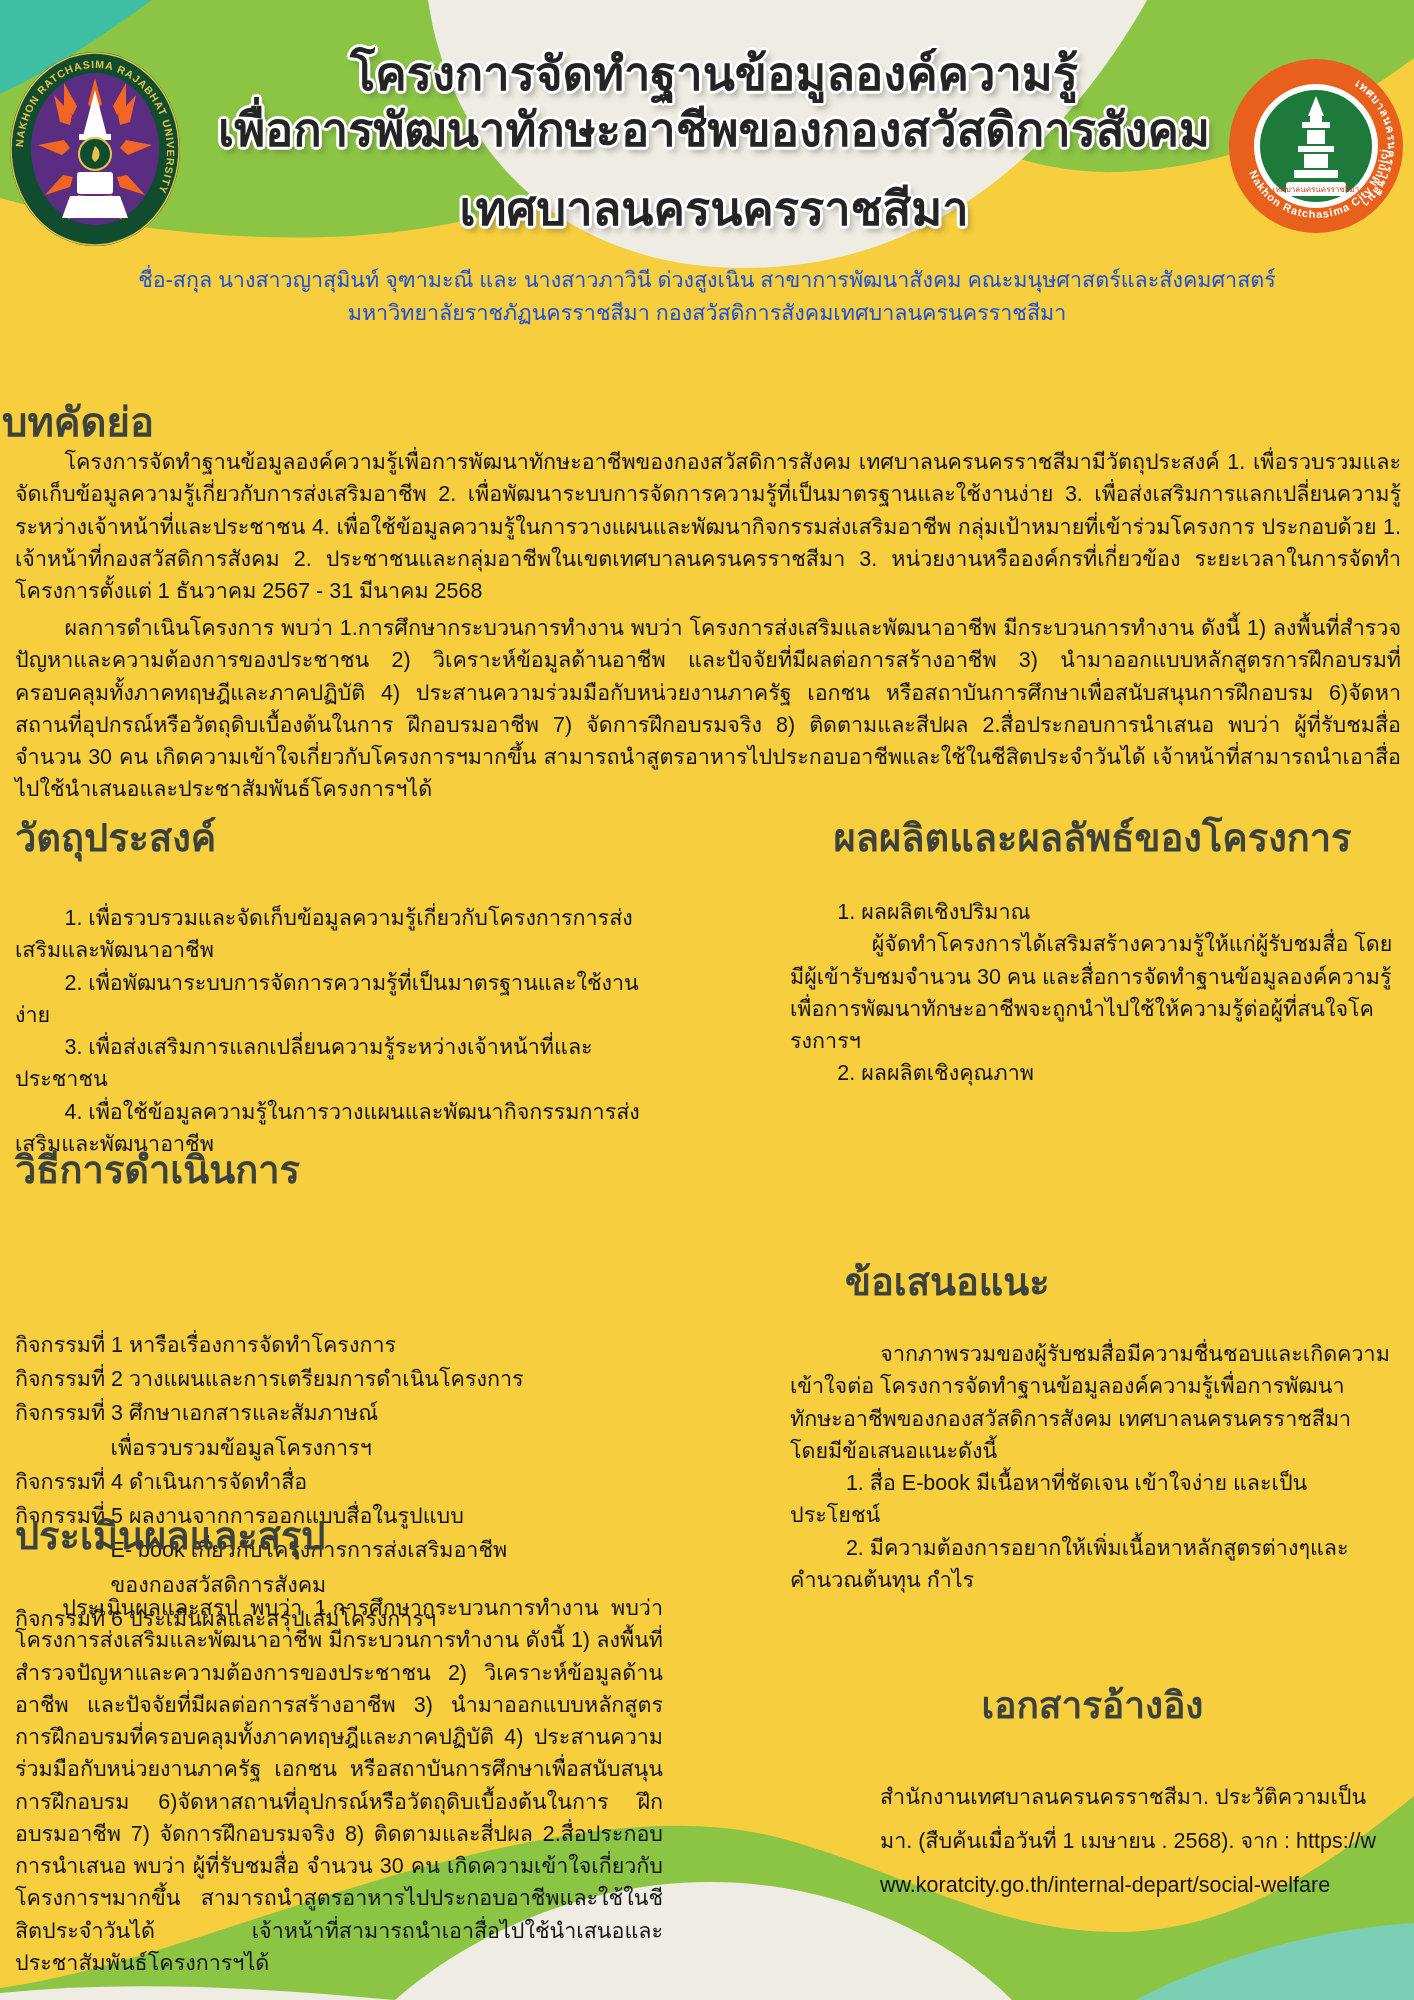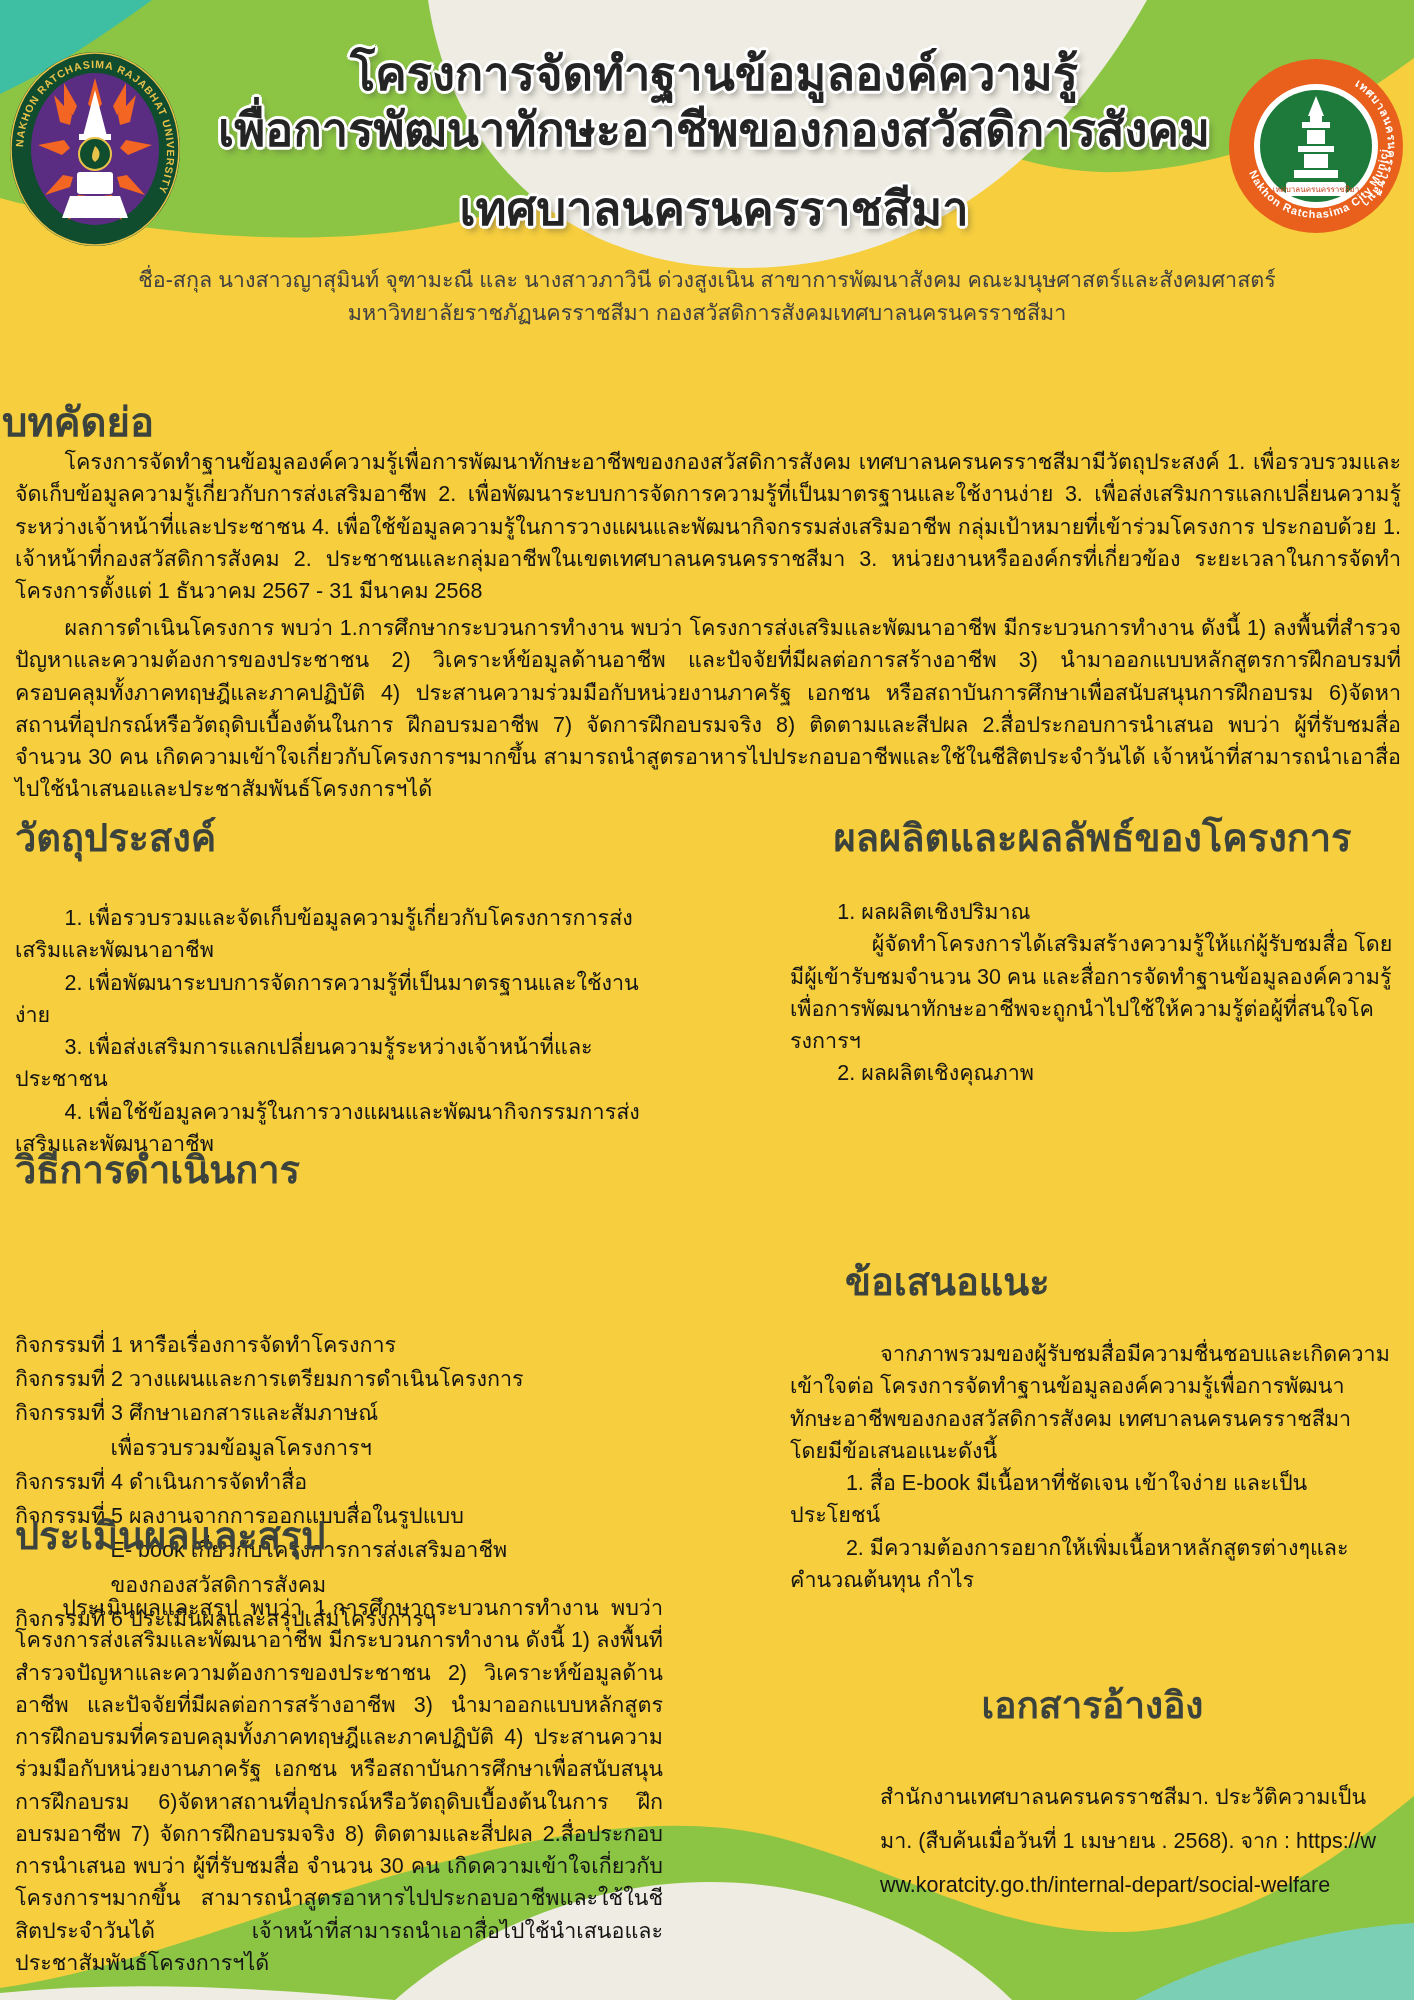--- a/index.html
+++ b/index.html
@@ -10,21 +10,21 @@
 
   
   .logo{position:absolute;z-index:3;}
   .logo-left{left:8px;top:50px;width:174px;height:198px;}
   .logo-right{right:10px;top:58px;width:176px;height:176px;}
   .title-block{left:192px;top:46px;width:1044px;text-align:center;color:#242424;
     font-weight:800;font-size:47px;line-height:1.2;letter-spacing:0;
     text-shadow:-3px 0 0 #fff,3px 0 0 #fff,0 -3px 0 #fff,0 3px 0 #fff,
       -2px -2px 0 #fff,2px -2px 0 #fff,-2px 2px 0 #fff,2px 2px 0 #fff,4px 5px 6px rgba(60,60,60,.45);}
   .title-line3{margin-top:22px;}
-  .authors{left:40px;top:264px;width:1334px;text-align:center;font-size:21.5px;line-height:1.55;color:#404040;}
+  .authors{left:40px;top:264px;width:1334px;text-align:center;font-size:21.5px;line-height:1.55;color:#1d4ed8;}
 
   
   .h1{font-weight:800;color:#3C423C;font-size:40px;line-height:1.1;}
   .h2{font-weight:800;color:#3C423C;font-size:38px;line-height:1.1;}
 
   
   .txt{font-size:21.5px;line-height:1.5;color:#141414;}
   .just{text-align:justify;}
   .abstract-p{margin:0;text-indent:2.3em;}
 

